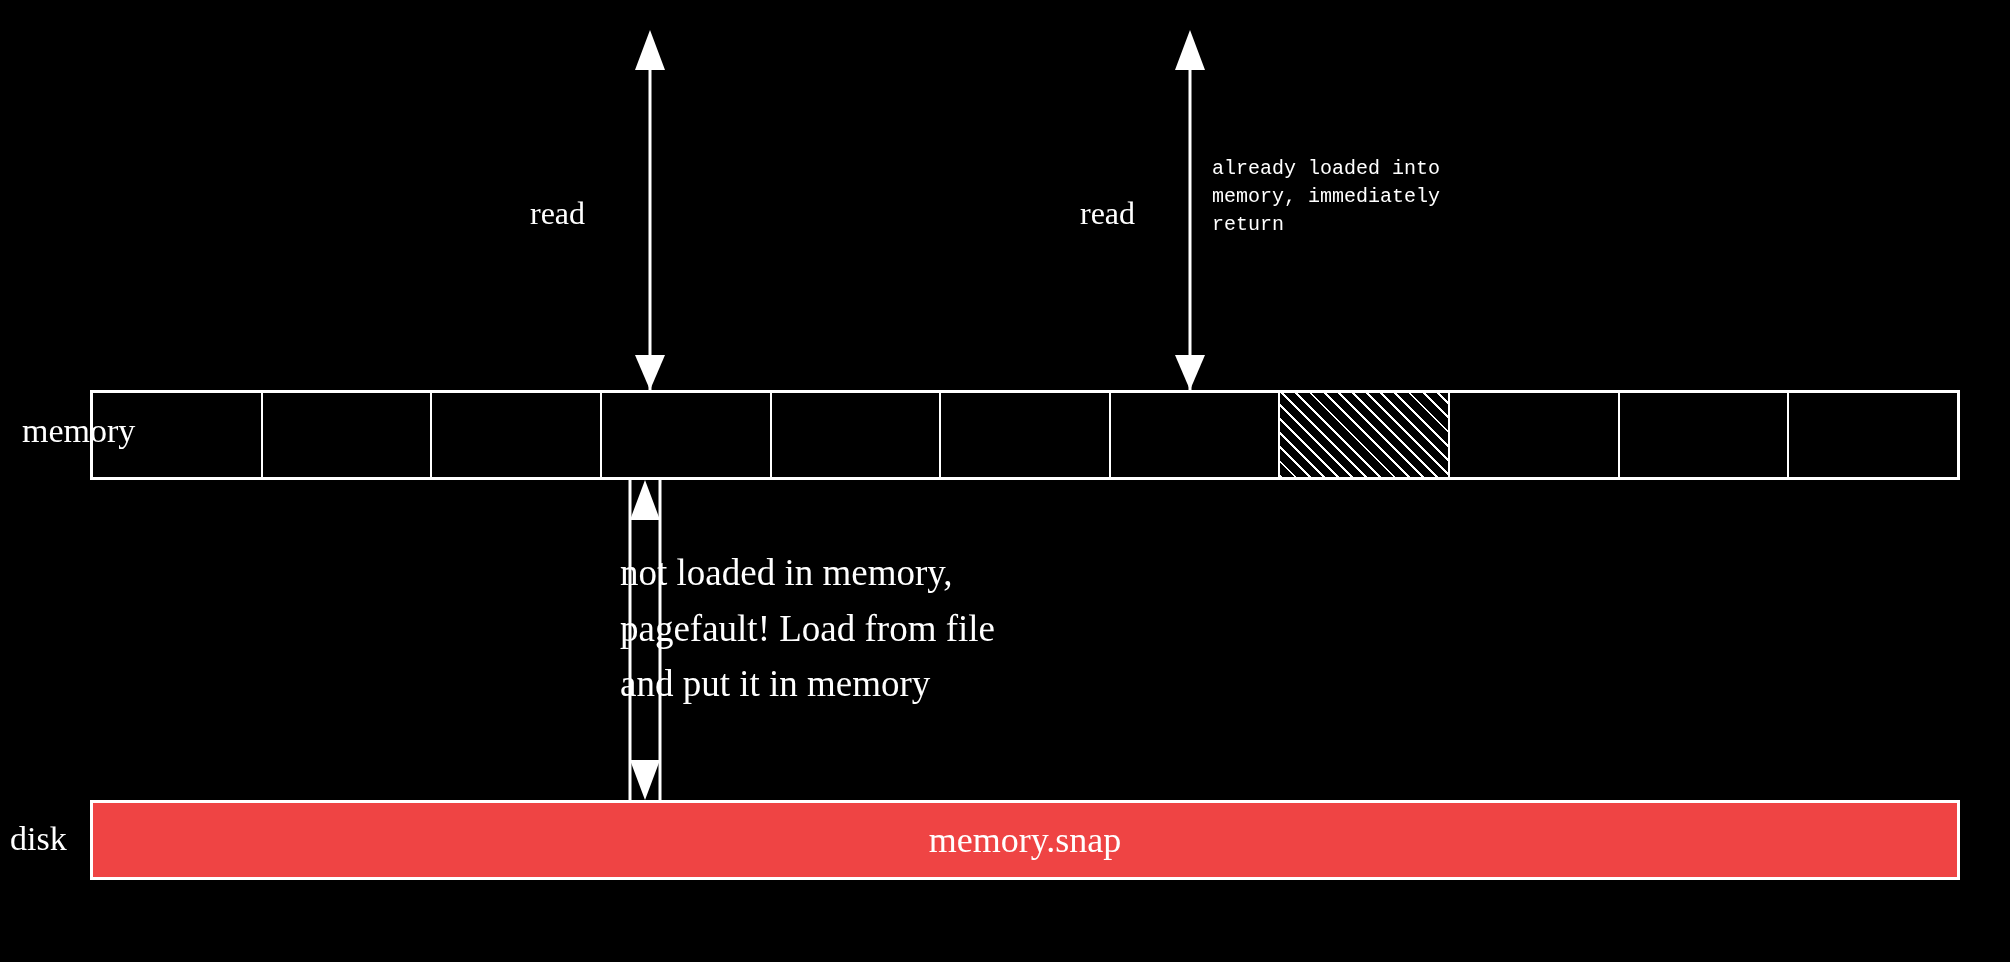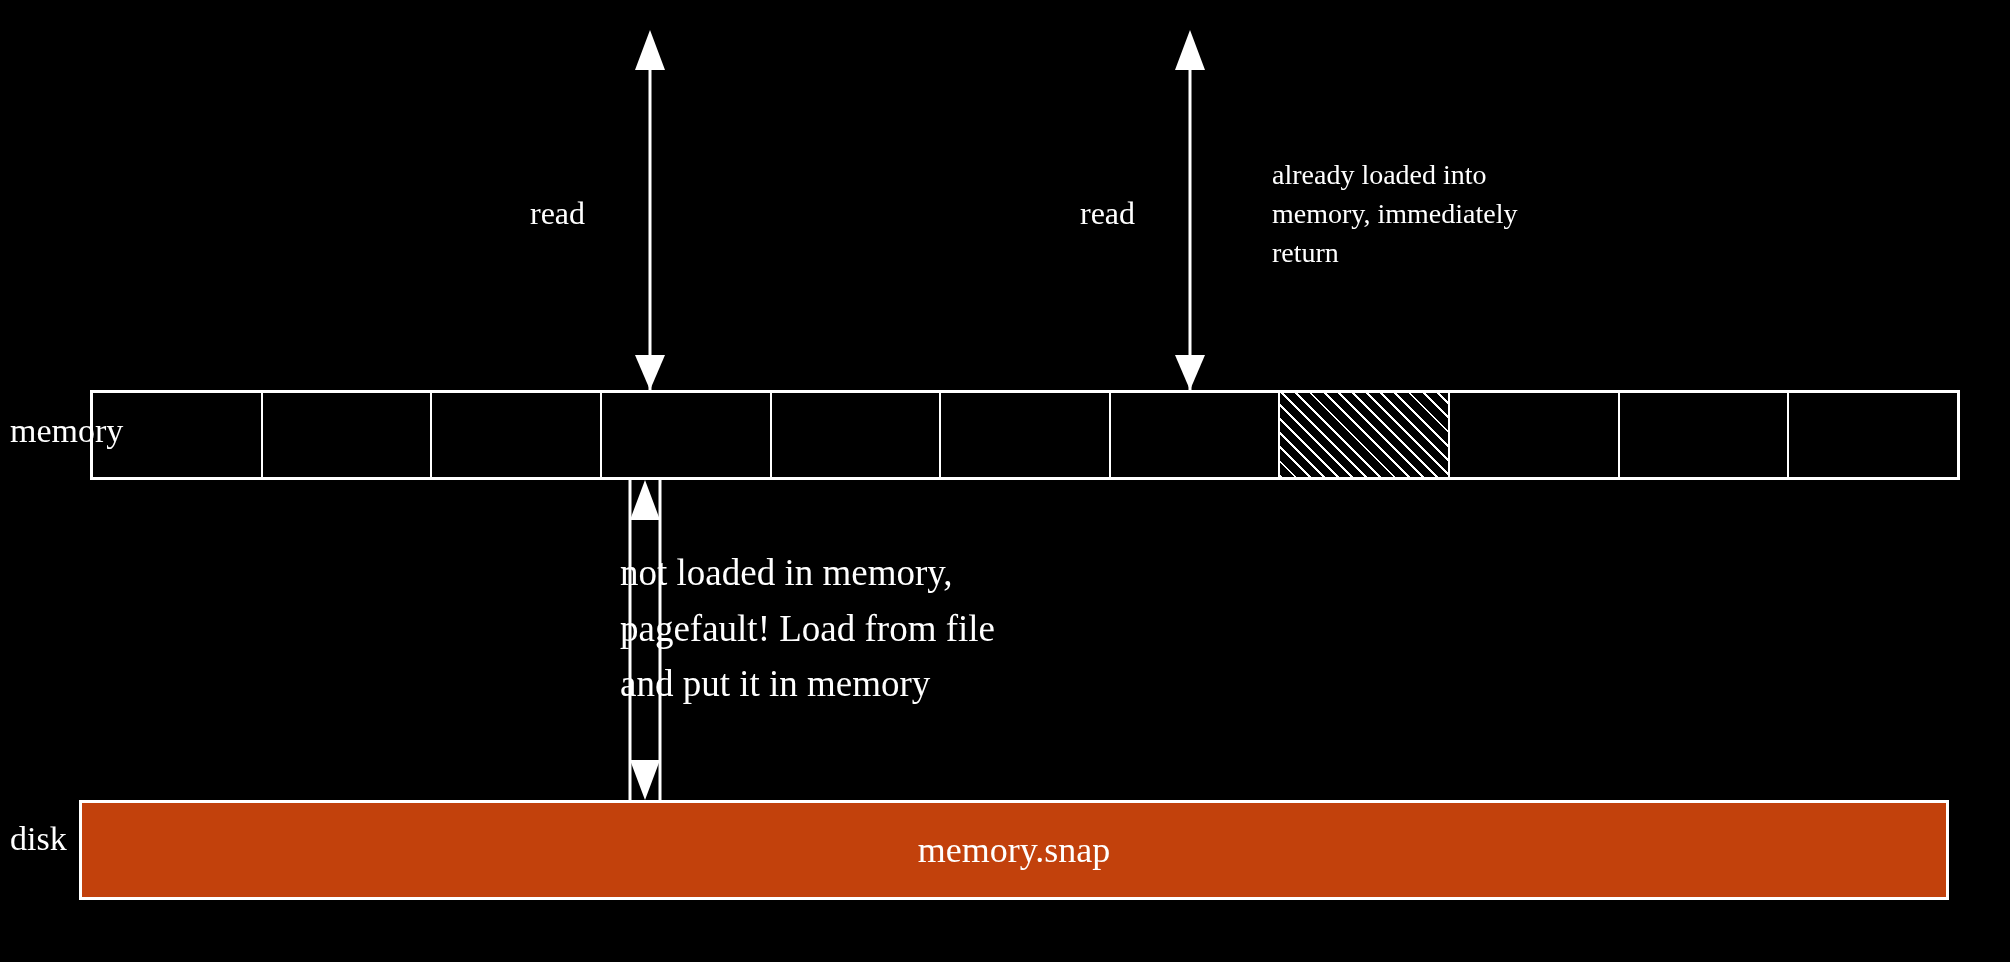--- a/index.html
+++ b/index.html
@@ -48,25 +48,25 @@
         #fff 2px,
         #000 2px,
         #000 10px
       );
     }
 
     
     .disk-bar {
       position: absolute;
       top: 800px;
-      left: 79px;
+      left: 90px;
       width: 1870px;
-      height: 100px;
+      height: 80px;
       border: 3px solid #fff;
-      background: #c2410c;
+      background: #ef4444;
       display: flex;
       align-items: center;
       justify-content: center;
     }
 
     
     .label {
       position: absolute;
       color: #fff;
       font-family: 'Segoe UI', cursive, sans-serif;
@@ -105,29 +105,29 @@
       <div class="memory-cell hatched"></div>
       <div class="memory-cell"></div>
       <div class="memory-cell"></div>
       <div class="memory-cell"></div>
     </div>
 
   <div class="disk-bar">
     <span class="handwrite label" style="position:relative; font-size:36px;">memory.snap</span>
   </div>
 
-  <div class="label handwrite" style="top: 412px; left: 10px; font-size:34px;">memory</div>
+  <div class="label handwrite" style="top: 412px; left: 22px; font-size:34px;">memory</div>
 
   <div class="label handwrite" style="top: 820px; left: 10px; font-size:34px;">disk</div>
 
   <div class="label handwrite" style="top: 195px; left: 530px; font-size:32px;">read</div>
 
   <div class="label handwrite" style="top: 195px; left: 1080px; font-size:32px;">read</div>
 
-  <div class="label handwrite" style="top: 155px; left: 1272px; font-size:28px; white-space:pre-line; line-height:1.4;">already loaded into
+  <div class="label handwrite" style="top: 155px; left: 1212px; font-size:20px; white-space:pre-line; line-height:1.4;font-family:Liberation Mono, monospace;">already loaded into
 memory, immediately
 return</div>
 
   <div class="label handwrite" style="top: 545px; left: 620px; font-size:37px; white-space:pre-line; line-height:1.5;">not loaded in memory,
 pagefault! Load from file
 and put it in memory</div>
 
   <svg class="arrows-svg">
 
     <line x1="650" y1="390" x2="650" y2="60" stroke="#fff" stroke-width="3"></line>

